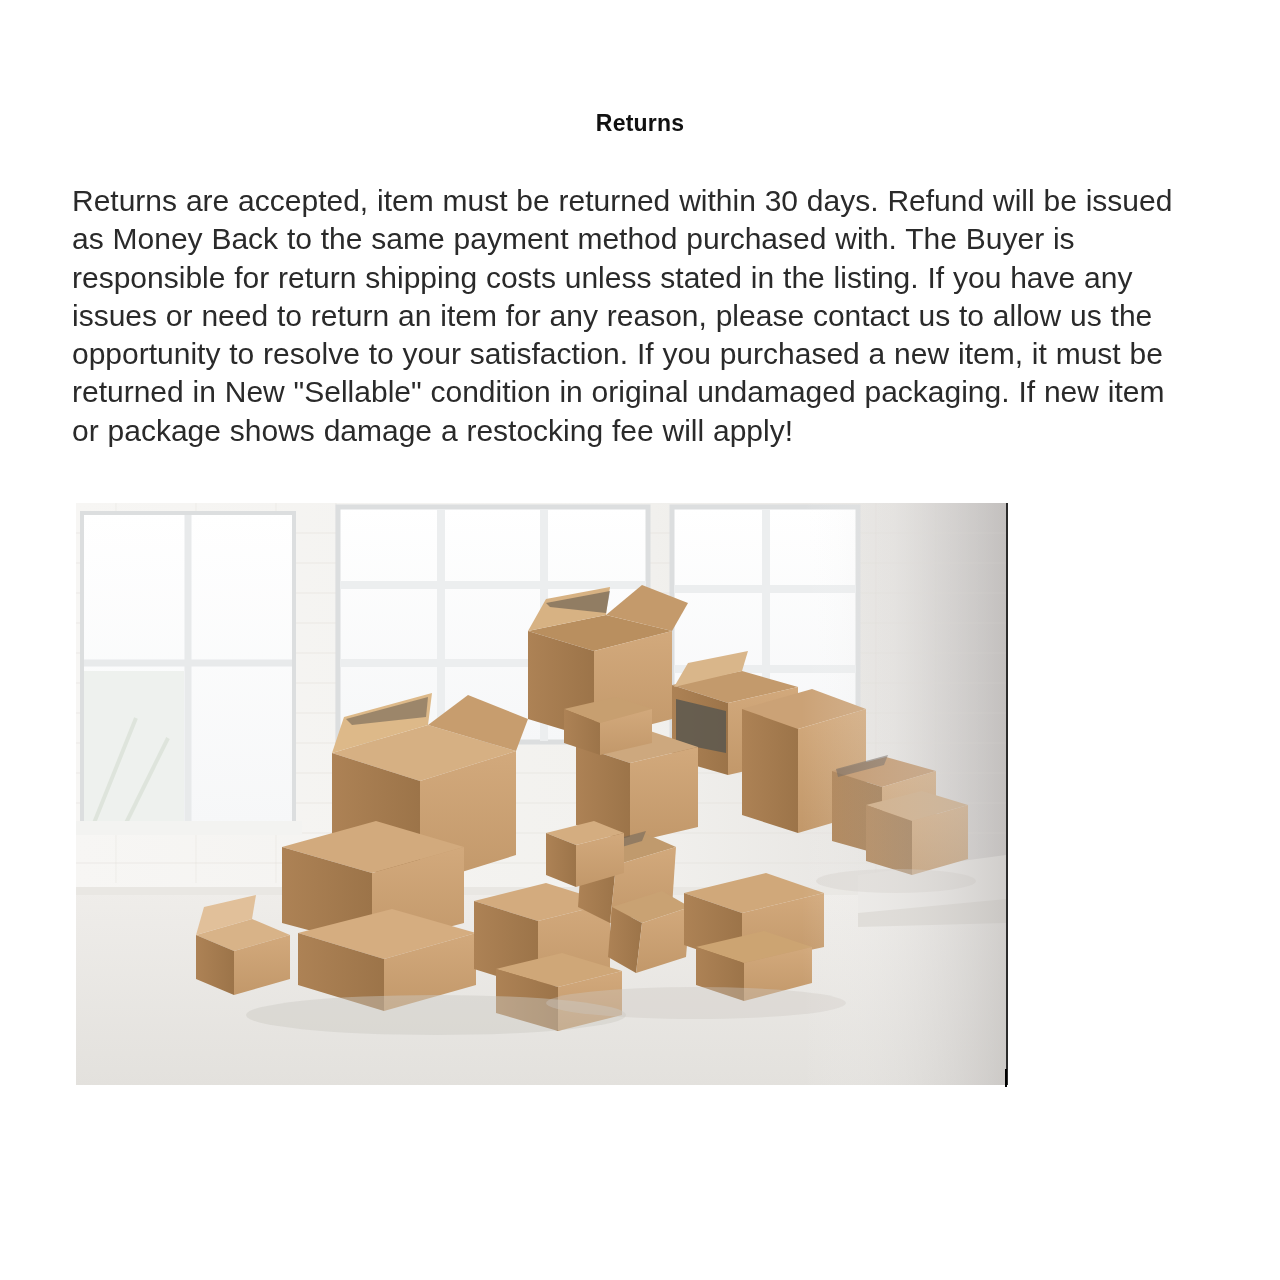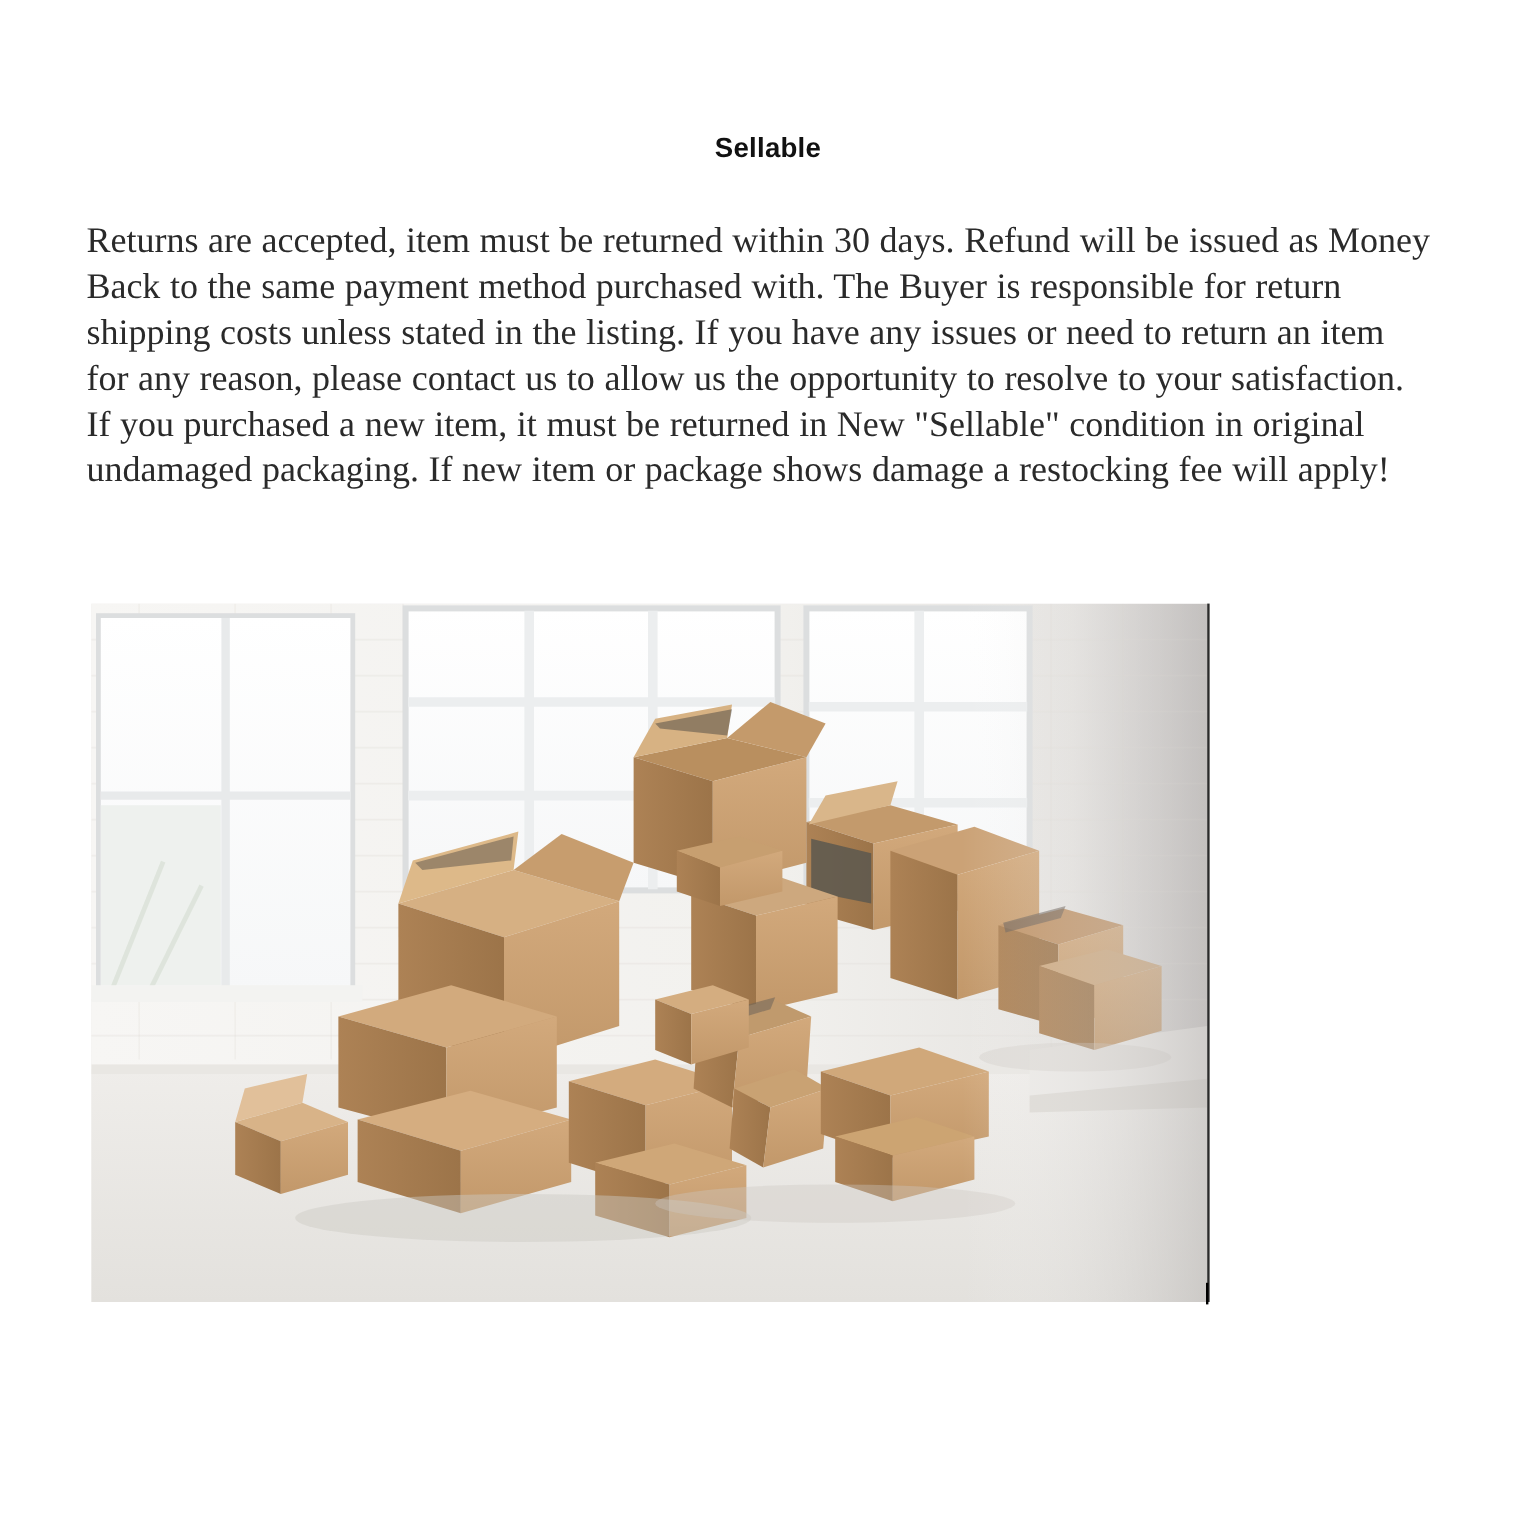--- a/index.html
+++ b/index.html
@@ -34,21 +34,20 @@
   .policy-body {
     position: absolute;
     top: 182px;
     left: 72px;
     width: 1122px;
     font-size: 30px;
     line-height: 1.275;
     color: #2a2a2a;
     text-align: left;
     word-spacing: 0.5px;
-    font-family: Liberation Serif, serif;
   }
   .photo-frame {
     position: absolute;
     top: 503px;
     left: 76px;
     width: 930px;
     height: 582px;
     overflow: hidden;
     background: #f2f1ef;
     border-right: 2px solid #2b2b2b;
@@ -65,21 +64,21 @@
     width: 2px;
     height: 18px;
     background: #000;
   }
 </style>
 </head>
 <body>
 
 <div class="page">
 
-  <div class="doc-title">Sellable</div>
+  <div class="doc-title">Returns</div>
 
   <div class="policy-body">Returns are accepted, item must be returned within 30 days. Refund will be issued as Money Back to the same payment method purchased with. The Buyer is responsible for return shipping costs unless stated in the listing. If you have any issues or need to return an item for any reason, please contact us to allow us the opportunity to resolve to your satisfaction. If you purchased a new item, it must be returned in New "Sellable" condition in original undamaged packaging. If new item or package shows damage a restocking fee will apply!</div>
 
   <div class="photo-frame">
     <svg viewBox="0 0 930 582" preserveAspectRatio="none" aria-hidden="true">
       <defs>
         <linearGradient id="wallGrad" x1="0" y1="0" x2="1" y2="0">
           <stop offset="0%" stop-color="#f7f6f4"></stop>
           <stop offset="60%" stop-color="#f2f1ee"></stop>
           <stop offset="88%" stop-color="#e6e4e1"></stop>

